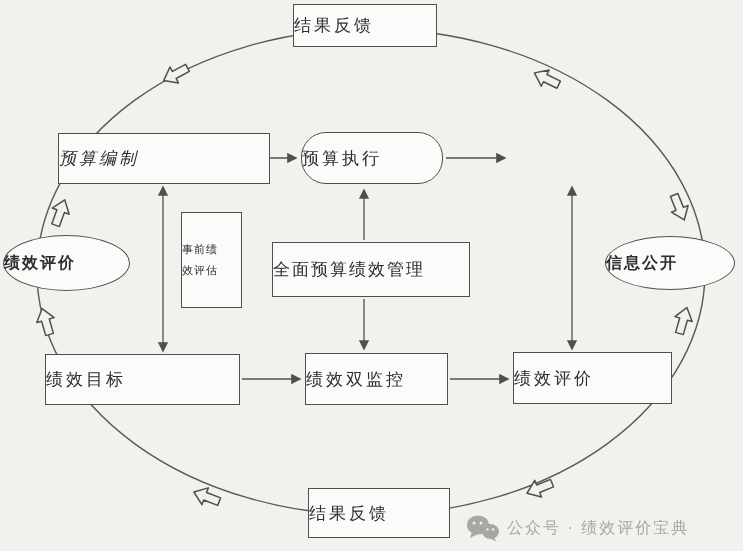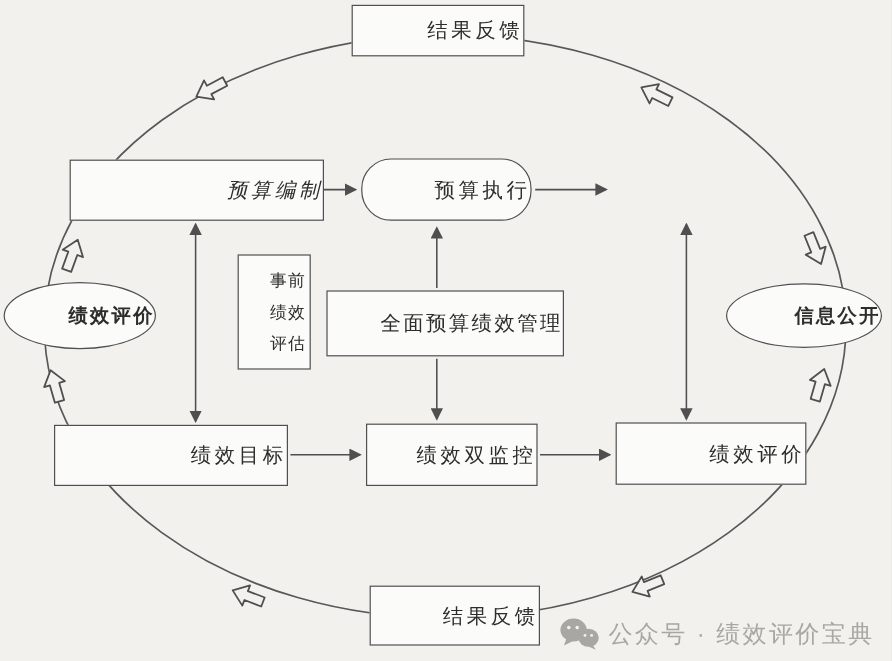--- a/index.html
+++ b/index.html
@@ -6,32 +6,32 @@
   .stage{
     position:relative;width:743px;height:551px;overflow:hidden;
     background:#f2f1ee;
     font-family:"Liberation Sans","DejaVu Sans",sans-serif;
     color:#2d2d2d;
   }
   .layer{position:absolute;left:0;top:0;}
   .node{
     position:absolute;box-sizing:border-box;
     background:#fbfbfa;border:1.5px solid #4f4f4f;
-    display:flex;align-items:center;justify-content:flex-end;
+    display:flex;align-items:center;justify-content:flex-start;
     font-size:17px;letter-spacing:3px;text-align:center;
     z-index:2;
   }
   .node.ellipse{border-radius:50%;font-weight:600;letter-spacing:2px;font-size:16px;}
-  .node.small-v{font-size:14px;letter-spacing:1px;line-height:1.9;margin-left:17px;}
+  .node.small-v{font-size:11px;letter-spacing:1px;line-height:1.9;}
   .node.small-v .vtext{width:36px;word-break:break-all;}
   .node.core{letter-spacing:2px;}
   .watermark{
     position:absolute;left:466px;top:514px;z-index:3;
     display:flex;align-items:center;gap:7px;
-    color:#a9a7a3;font-size:20px;letter-spacing:2px;
+    color:#a9a7a3;font-size:16px;letter-spacing:2px;
   }
   
   #feedback-top    {left:293px;top:4px;  width:144px;height:43px;}
   #budget-prep     {left:58px; top:133px;width:212px;height:51px;font-style:italic;}
   #budget-exec     {left:301px;top:132px;width:142px;height:52px;border-radius:25px;}
   #final-accounts  {left:510px;top:135px;width:162px;height:48px;}
   #result-app      {left:3px;  top:235px;width:127px;height:56px;}
   #info-disclosure {left:605px;top:236px;width:130px;height:54px;}
   #pre-eval        {left:181px;top:212px;width:61px; height:96px;}
   #core-box        {left:272px;top:242px;width:198px;height:55px;}

